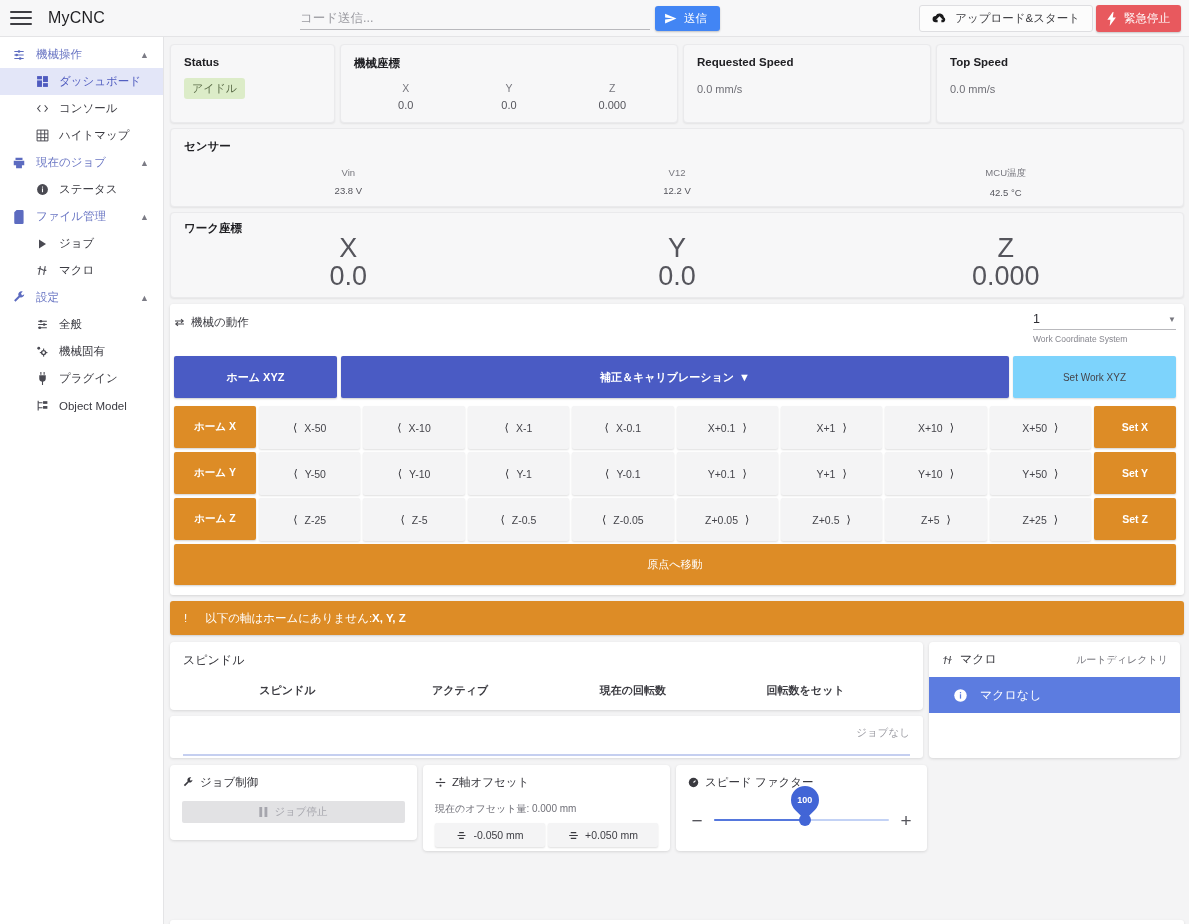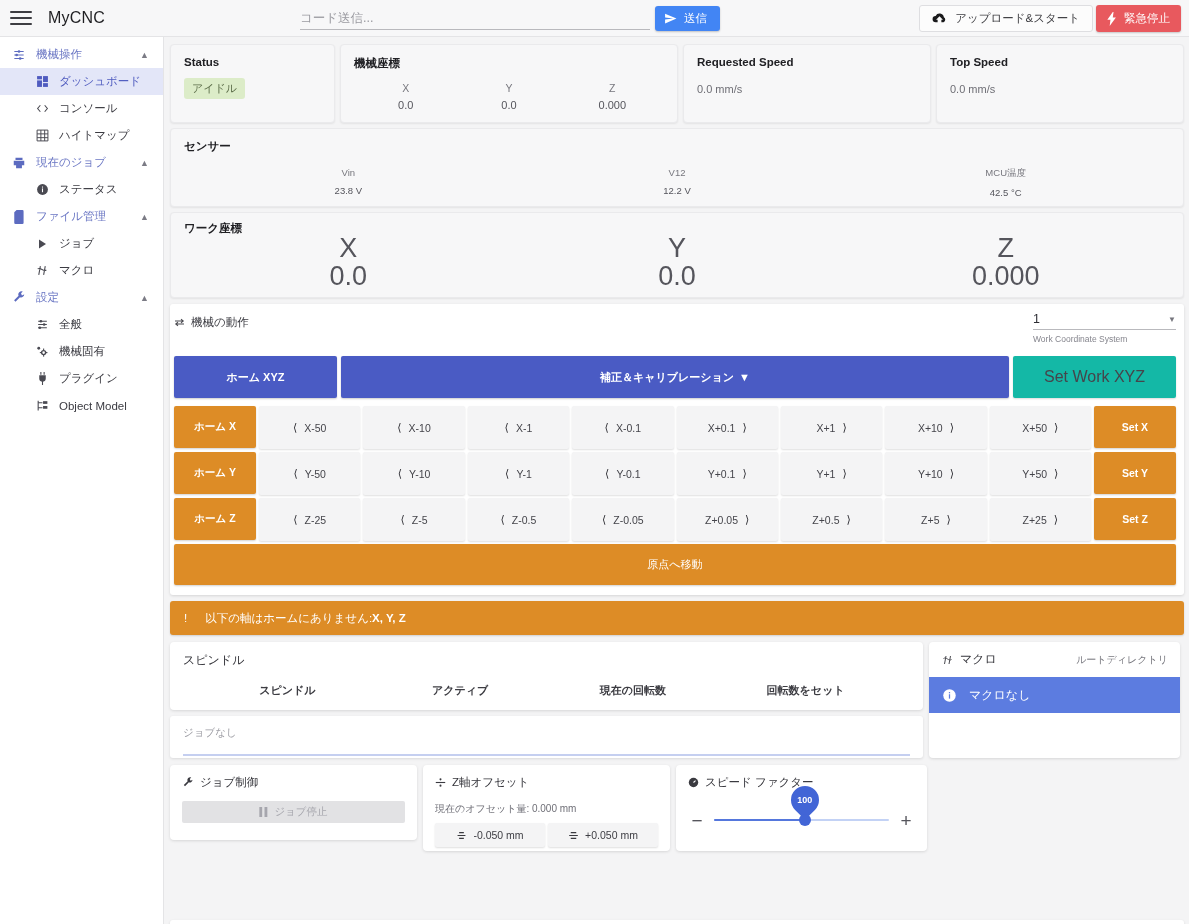--- a/index.html
+++ b/index.html
@@ -144,22 +144,22 @@
   .wcs-lbl { font-size: 8.5px; color: #85858d; margin-top: 4px; }
 
   .btn-row { display: flex; gap: 4px; margin-bottom: 8px; }
   .b-blue {
     background: #4a5bc4; color: #fff; border: 0; border-radius: 2px;
     height: 42px; font-size: 11px; font-weight: bold; cursor: pointer;
     font-family: inherit; box-shadow: 0 1px 2px rgba(0,0,0,.2);
     display: flex; align-items: center; justify-content: center; gap: 5px;
   }
   .b-grey {
-    background: #14b8a6; color: #45454b; border: 0; border-radius: 2px;
-    height: 42px; font-size: 16px; cursor: pointer; font-family: inherit;
+    background: #7dd3fc; color: #45454b; border: 0; border-radius: 2px;
+    height: 42px; font-size: 10px; cursor: pointer; font-family: inherit;
     box-shadow: 0 1px 2px rgba(0,0,0,.14);
     display: flex; align-items: center; justify-content: center;
   }
   .b-orange {
     background: #dd8c26; color: #fff; border: 0; border-radius: 2px;
     height: 42px; font-size: 10.5px; font-weight: bold; cursor: pointer;
     font-family: inherit; box-shadow: 0 1px 2px rgba(0,0,0,.18);
     display: flex; align-items: center; justify-content: center;
   }
   .jog-row { display: flex; gap: 3px; margin-bottom: 3px; height: 43px; }
@@ -188,32 +188,32 @@
   .alert b { font-weight: bold; }
 
   
   .mid { display: flex; gap: 6px; margin-top: 7px; }
   .spindle-col { width: 753px; }
   .spindle { padding: 10px 13px 12px 13px; }
   .sp-head { display: flex; margin-top: 14px; padding: 0 18px; }
   .sp-head > div { flex: 1; text-align: center; font-size: 11px; color: #3c3c42; font-weight: bold; }
   .jobnone {
     background: #fff; border-radius: 3px; box-shadow: 0 1px 3px rgba(0,0,0,.11);
-    margin-top: 6px; height: 42px; padding: 10px 13px 0 13px;
+    margin-top: 6px; height: 42px; padding: 10px 13px 0 13px; text-align: right;
   }
   .jobnone-txt { font-size: 10.5px; color: #9b9ba2; }
   .jobnone-bar { height: 2px; background: #c5cff0; margin-top: 14px; }
 
   .macro { width: 251px; padding: 9px 0 9px 0; }
   .macro-head { display: flex; align-items: center; padding: 0 12px 9px 12px; }
   .macro-t { font-size: 12px; color: #35353b; display: flex; align-items: center; gap: 6px; }
   .macro-dir { margin-left: auto; font-size: 10px; color: #78787f; }
   .macro-item {
     background: #5c7ce0; color: #fff; height: 36px; display: flex;
-    align-items: center; gap: 12px; padding-left: 13px; font-size: 12px;
+    align-items: center; gap: 12px; padding-left: 24px; font-size: 12px;
     cursor: pointer;
   }
 
   
   .bottom { display: flex; gap: 6px; margin-top: 7px; }
   .jobctl { width: 247px; padding: 10px 12px 14px 12px; height: 75px; }
   .sec-t { font-size: 11.5px; color: #34343a; display: flex; align-items: center; gap: 6px; }
   .btn-disabled {
     margin-top: 11px; width: 100%; height: 22px; background: #e2e2e4;
     color: #a6a6ad; border: 0; border-radius: 2px; font-size: 10.5px;

